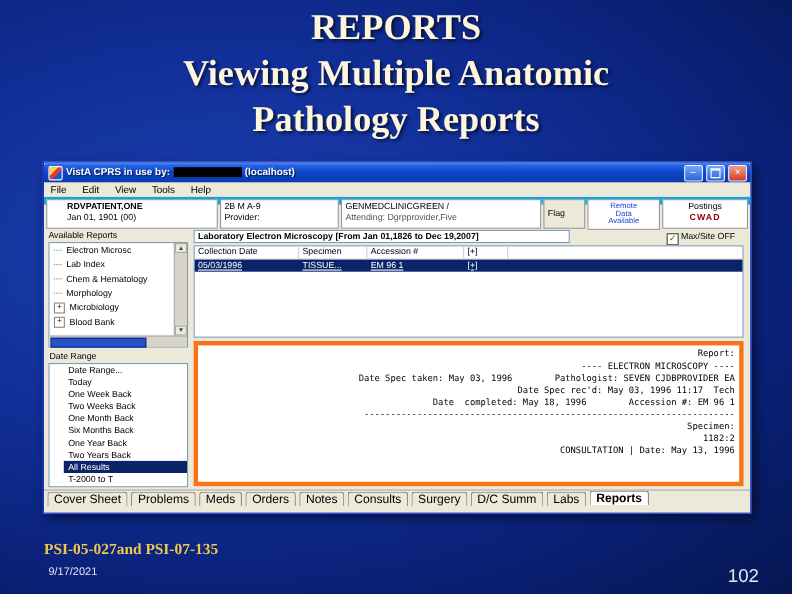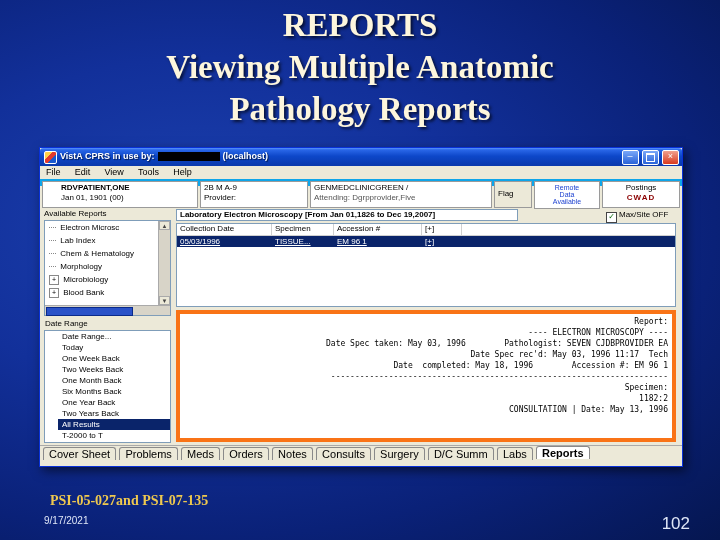--- a/index.html
+++ b/index.html
@@ -3,21 +3,21 @@
 <meta charset="utf-8">
 <style>
   html,body{margin:0;padding:0;}
   .slide{position:relative;width:720px;height:540px;overflow:hidden;
     background:radial-gradient(ellipse at 28% 42%, #1c41b0 0%, #12309a 38%, #0a2178 70%, #051650 100%);
     font-family:"Liberation Sans", sans-serif;}
   
   .title{position:absolute;top:4px;left:0;width:100%;text-align:center;
     font-family:"Liberation Serif", serif;font-weight:bold;font-size:33px;line-height:42px;
     color:#fdf6dd;text-shadow:2px 2px 3px rgba(0,0,0,.65);margin:0;}
-  .footer-ref{position:absolute;left:50px;top:493px;font-family:"Liberation Serif", serif;
+  .footer-ref{position:absolute;left:40px;top:493px;font-family:"Liberation Serif", serif;
     font-weight:bold;font-size:14px;color:#eec84f;}
   .footer-date{position:absolute;left:44px;top:515px;font-size:10px;color:#dfe6f7;}
   .slide-num{position:absolute;right:30px;top:514px;font-size:17px;color:#dfe6f7;}
   
   .window{position:absolute;left:39px;top:147px;width:642px;height:318px;background:#ECE9D8;
     border:1px solid #0831d9;box-shadow:3px 4px 10px rgba(0,0,0,.55);font-size:8px;color:#000;}
   .titlebar{position:absolute;left:0;top:0;width:100%;height:18px;
     background:linear-gradient(180deg,#5a95fc 0%,#2a67e8 10%,#0d47c9 45%,#0a3aae 95%);
     border-radius:3px 3px 0 0;color:#fff;}
   .app-icon{position:absolute;left:4px;top:3px;width:11px;height:11px;border-radius:2px;

